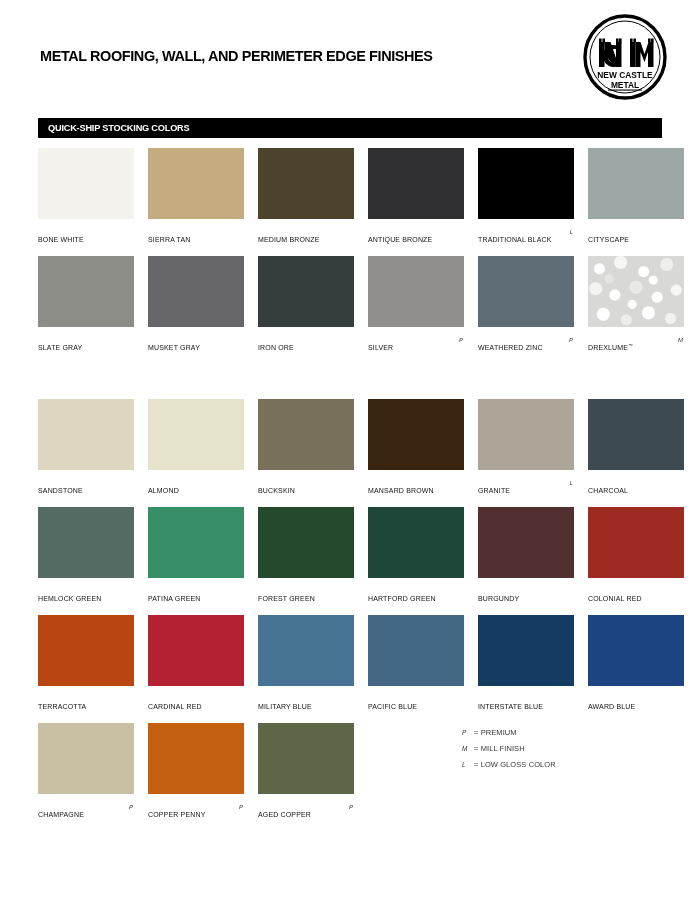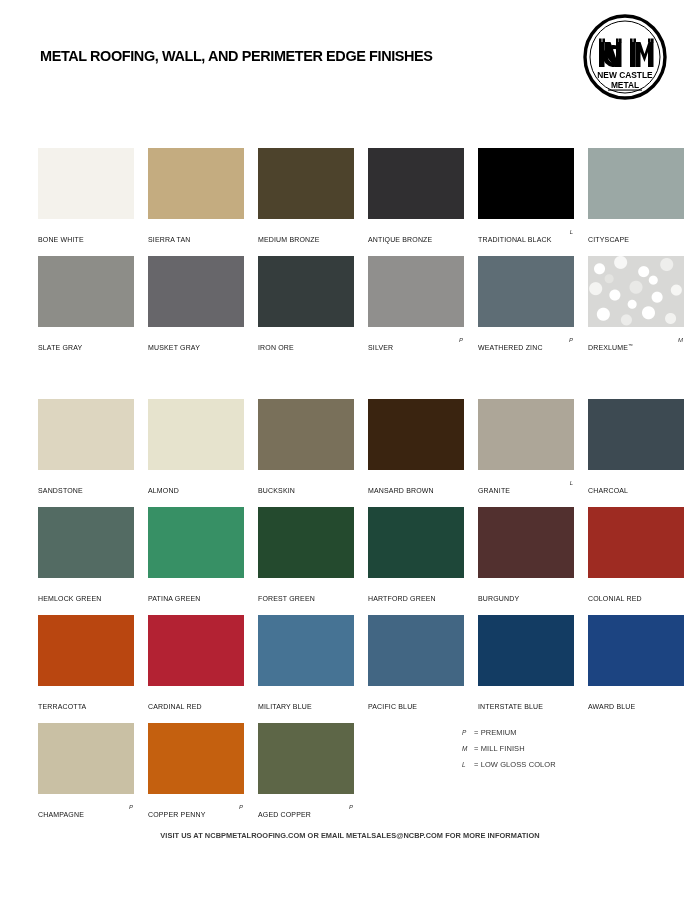--- a/index.html
+++ b/index.html
@@ -226,20 +226,23 @@
           <rect x="66" y="24.5" width="2.6" height="4"></rect>
           <rect x="69" y="24.5" width="2.6" height="4"></rect>
         </g>
         <text x="43" y="64" text-anchor="middle" font-family="'Liberation Sans', sans-serif" font-size="8.4" font-weight="bold" fill="#000000">NEW CASTLE</text>
         <text x="43" y="73.5" text-anchor="middle" font-family="'Liberation Sans', sans-serif" font-size="8.4" font-weight="bold" fill="#000000">METAL</text>
         <rect x="26" y="75.5" width="34" height="1.1" fill="#000000"></rect>
       </svg>
     </div>
   </div>
 
+  <div class="banner" id="banner-quick">
+    <span class="banner-label">QUICK-SHIP STOCKING COLORS</span>
+  </div>
 
   <div class="grid" id="grid-quick">
       <div class="swatch-row">
         <div class="swatch-cell" style="left: 0px;">
           <div class="swatch-chip" style="background: rgb(244, 242, 236);"></div>
           <div class="swatch-caption"><span class="swatch-name">BONE WHITE</span></div>
         </div>
         <div class="swatch-cell" style="left: 110px;">
           <div class="swatch-chip" style="background: rgb(196, 172, 128);"></div>
           <div class="swatch-caption"><span class="swatch-name">SIERRA TAN</span></div>
@@ -384,17 +387,14 @@
         </div>
       </div>
     </div>
 
   <div class="legend">
       <div class="legend-row"><span class="legend-key">P</span><span class="legend-text">= PREMIUM</span></div>
       <div class="legend-row"><span class="legend-key">M</span><span class="legend-text">= MILL FINISH</span></div>
       <div class="legend-row"><span class="legend-key">L</span><span class="legend-text">= LOW GLOSS COLOR</span></div>
     </div>
 
-  <div class="footer">
-    <span class="footer-text">VISIT US AT NCBPMETALROOFING.COM OR EMAIL METALSALES@NCBP.COM FOR MORE INFORMATION</span>
-  </div>
 
 </div>
 
 </body></html>

